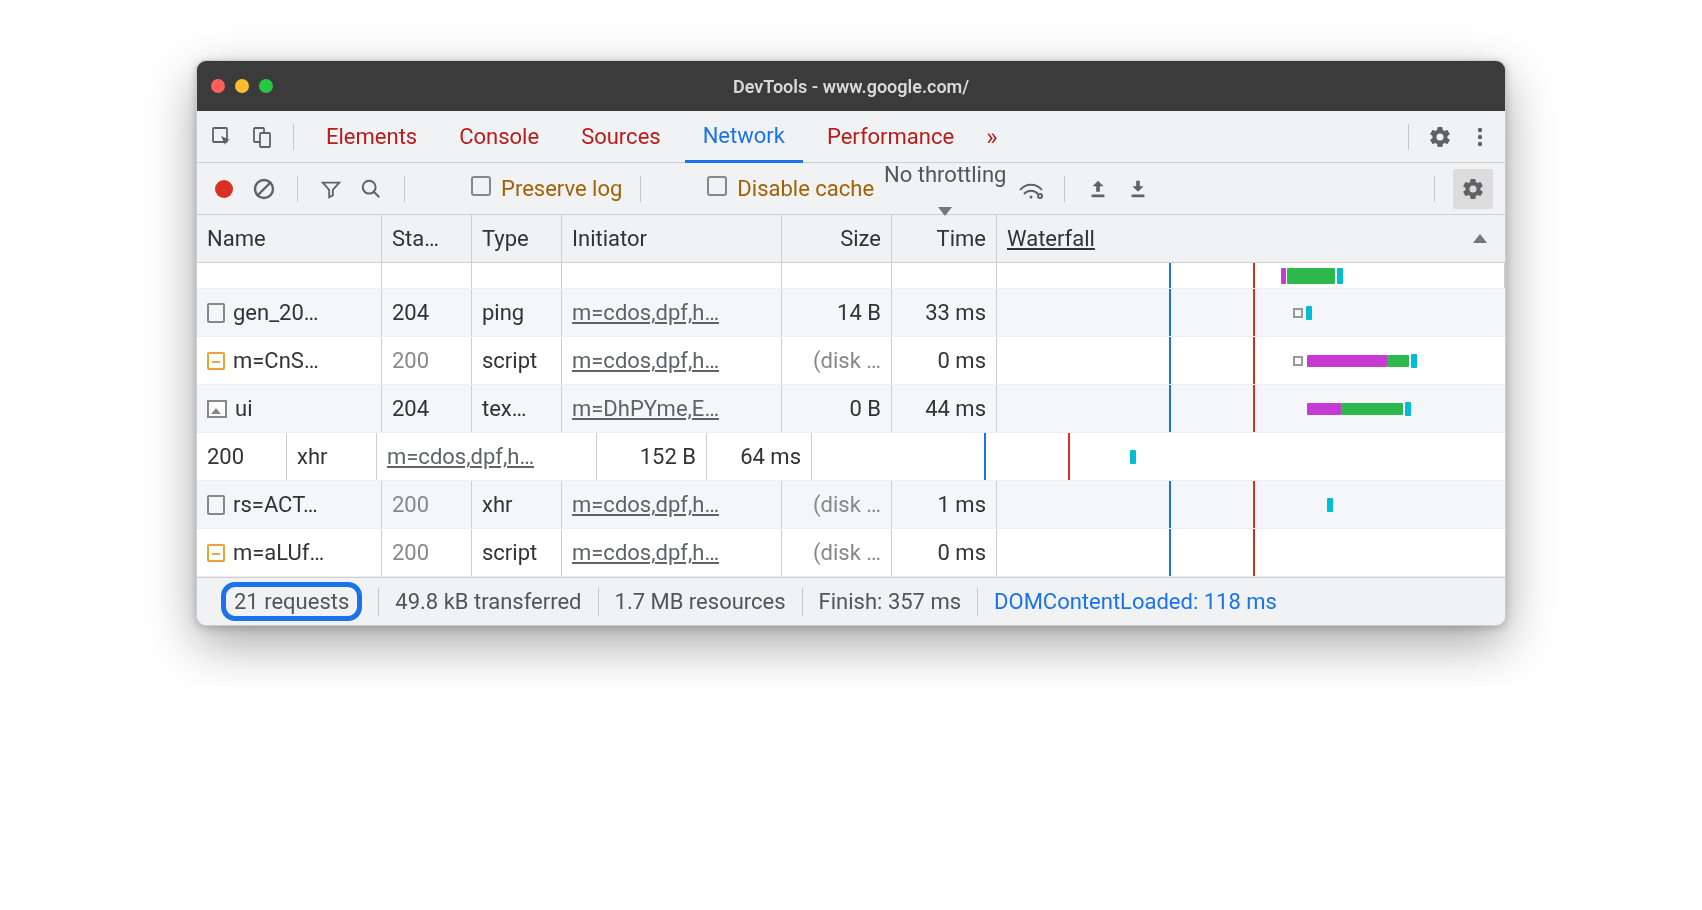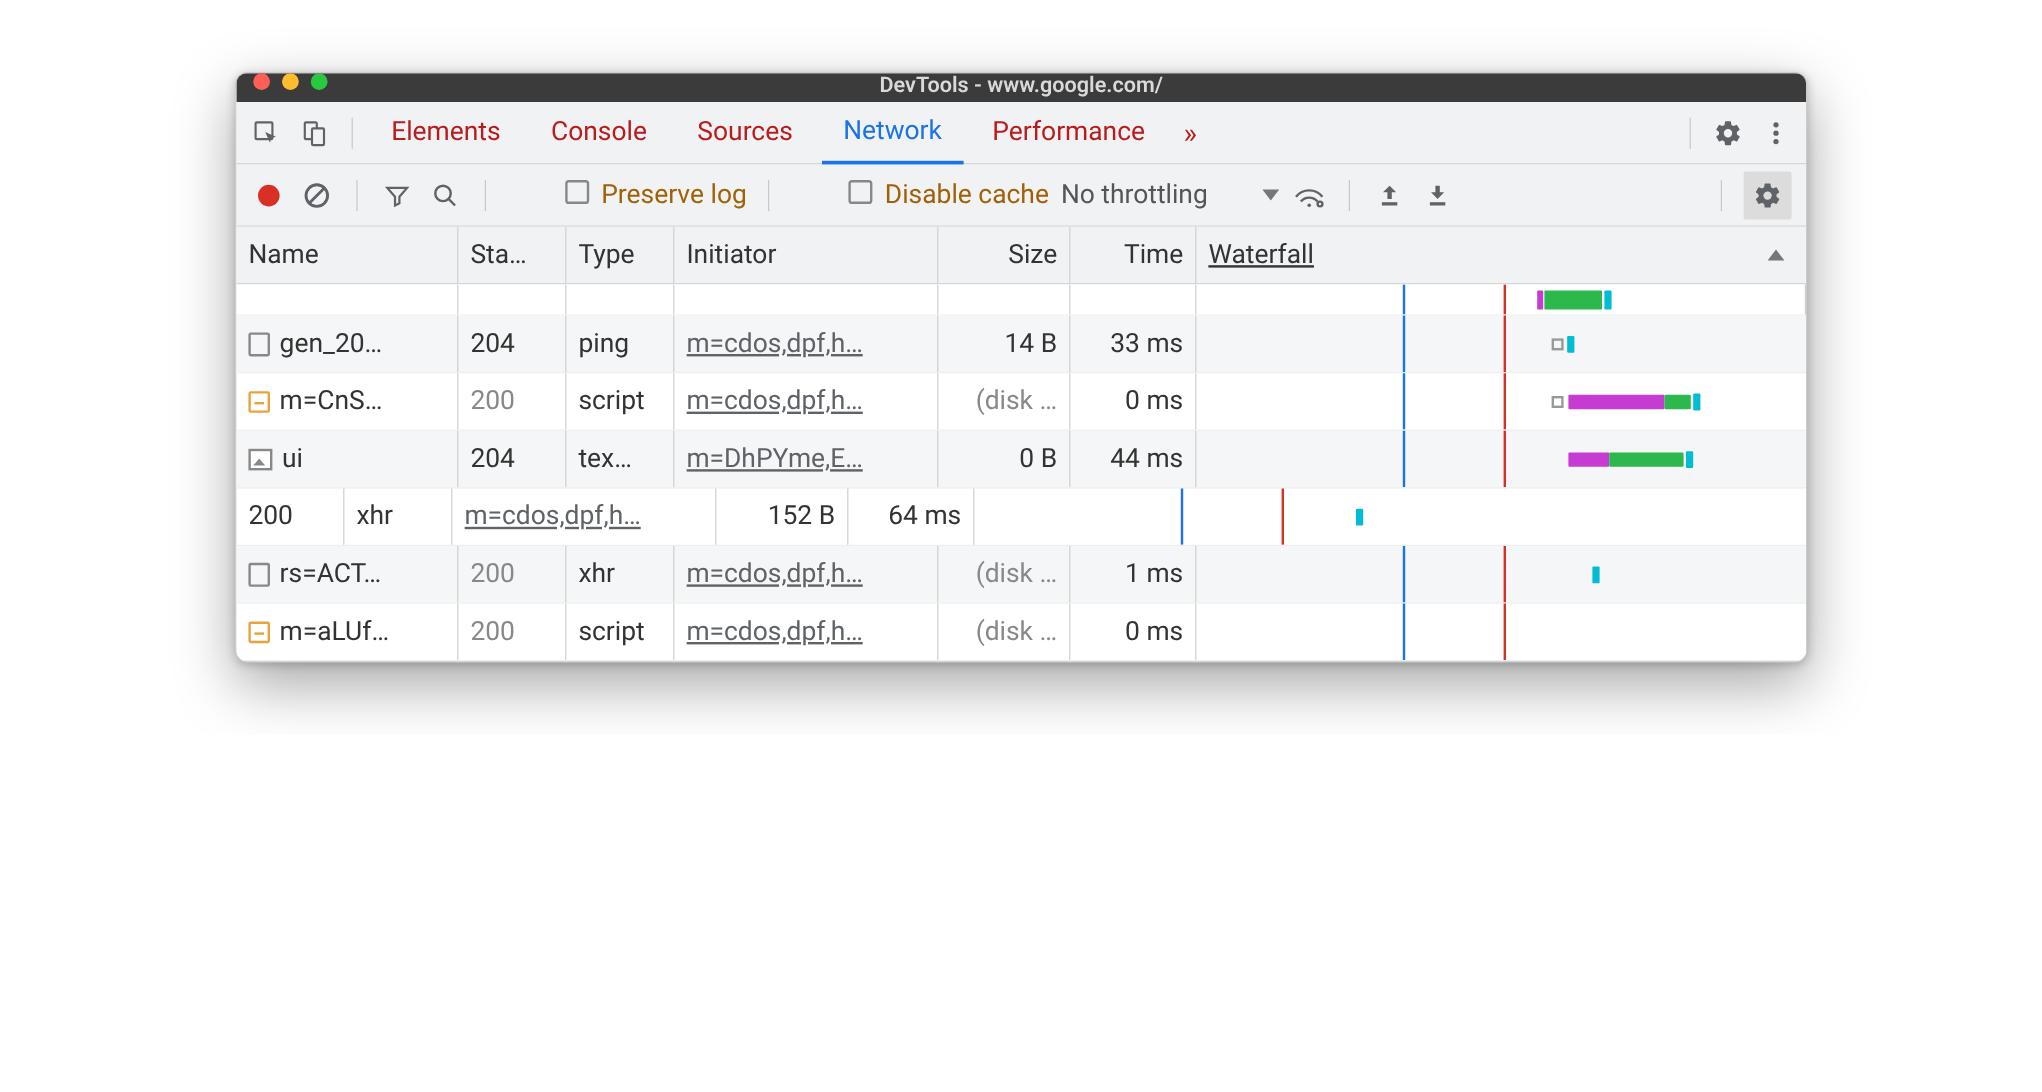--- a/index.html
+++ b/index.html
@@ -14,22 +14,23 @@
   .window {
     width: 1310px;
     border-radius: 10px;
     overflow: hidden;
     box-shadow: 0 18px 50px rgba(0,0,0,0.35), 0 2px 8px rgba(0,0,0,0.2);
     background: #f1f2f3;
     border: 1px solid #ccc;
   }
   .titlebar {
     background: #3b3b3b;
-    height: 24px;
+    height: 50px;
     display: flex;
+    align-items: center;
     padding: 0 14px;
     position: relative;
   }
   .traffic { display: flex; gap: 10px; }
   .dot { width: 14px; height: 14px; border-radius: 50%; }
   .dot.red { background: #ff5f57; }
   .dot.yellow { background: #febc2e; }
   .dot.green { background: #28c840; }
   .title {
     position: absolute; left: 0; right: 0;
@@ -60,21 +61,21 @@
     font-size: 20px; color: #555;
   }
   .record-dot {
     width: 18px; height: 18px; border-radius: 50%; background: #d93025; margin: 0 6px; cursor: pointer;
   }
   .checkbox-label { display: flex; align-items: flex-start; gap: 10px; font-size: 22px; color: #a16207; cursor: pointer; margin-left: 48px;}
   .cb {
     width: 20px; height: 20px; border: 2px solid #888; border-radius: 3px;
   }
   .throttle {
-    display: flex; align-items: center; gap: 10px; font-size: 22px; color: #555; cursor: pointer;
+    display: flex; align-items: center; gap: 10px; font-size: 22px; color: #555; cursor: pointer; flex-direction: column;
   }
   .tri-down {
     width: 0; height: 0; border-left: 7px solid transparent; border-right: 7px solid transparent;
     border-top: 9px solid #777;
   }
   .ctrl-icon { width: 30px; height: 30px; cursor: pointer; display:flex; align-items:center; justify-content:center; color:#5f6368;}
   .ctrl-icon.active { background: #dcdcdc; border-radius: 2px; }
   .table-wrap { background: #fff; }
   .table-header {
     display: flex; height: 48px; background: #f1f2f3; border-bottom: 1px solid #cfcfcf;
@@ -413,14 +414,23 @@
           <div class="td col-water waterfall-cell">
             <div class="wf-canvas">
               <div class="vline blue" style="left: 172px;"></div>
               <div class="vline red" style="left: 256px;"></div>
             </div>
           </div>
         </div>
       </div>
   </div>
 
+  <div class="footer">
+    <div class="foot-item">
+      <span class="highlight-ring">21 requests</span>
+    </div>
+    <div class="foot-item">49.8 kB transferred</div>
+    <div class="foot-item">1.7 MB resources</div>
+    <div class="foot-item">Finish: 357 ms</div>
+    <div class="foot-item blue">DOMContentLoaded: 118 ms</div>
+  </div>
 
 </div>
 
 </body></html>

